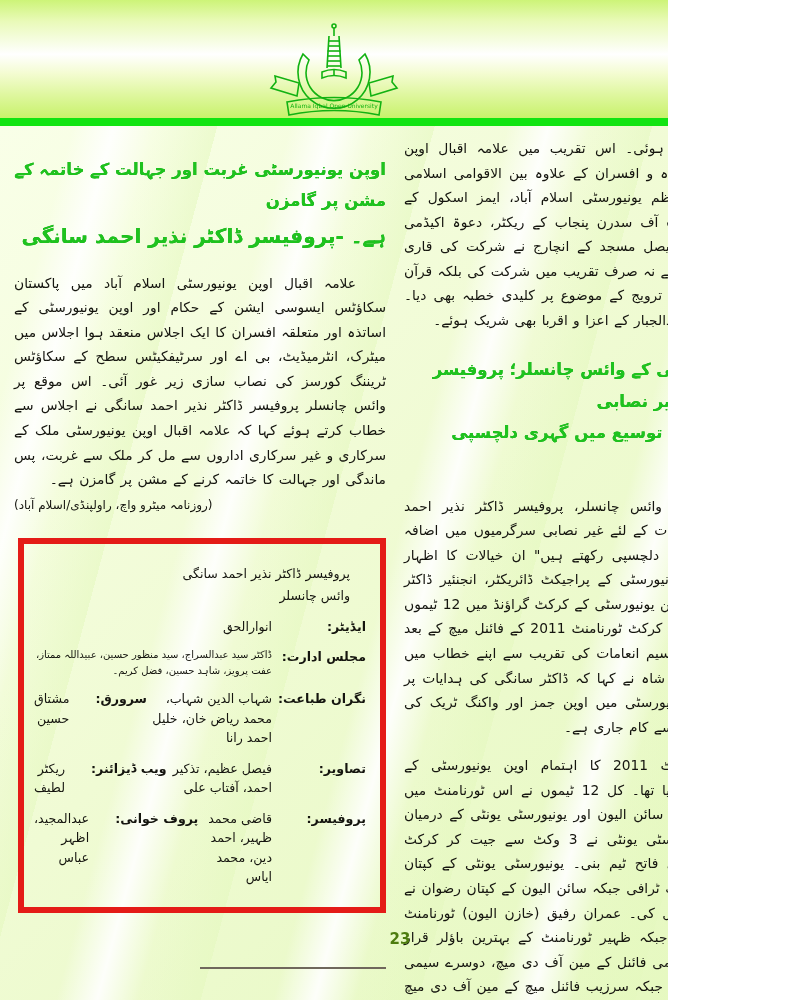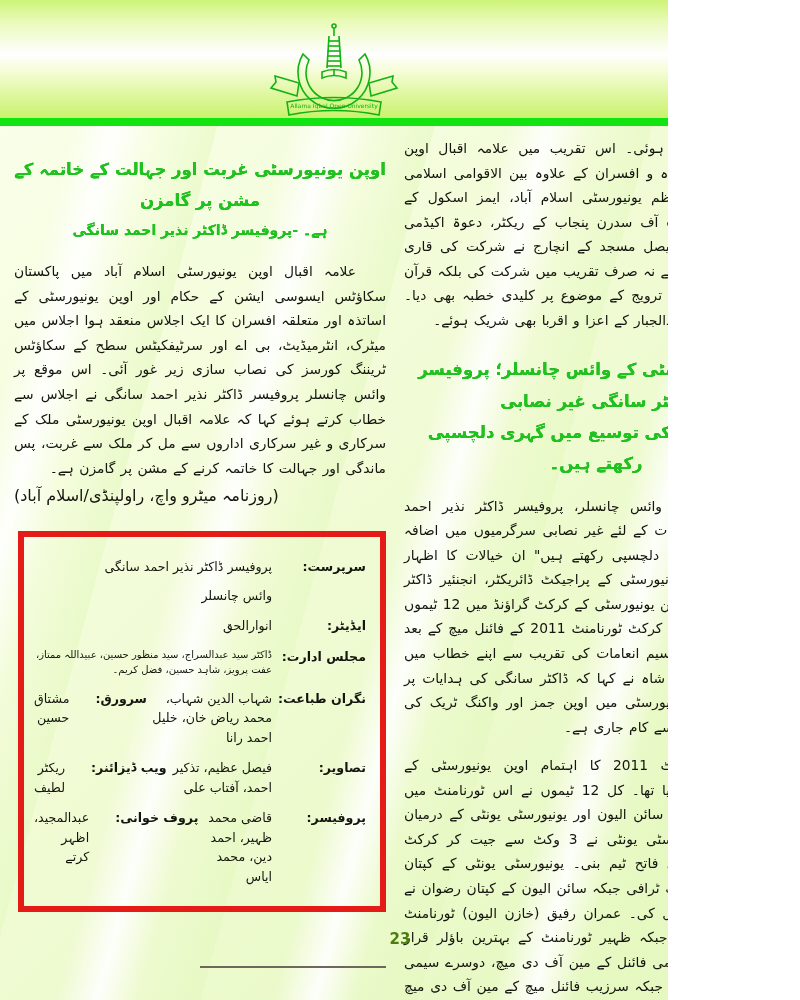--- a/index.html
+++ b/index.html
@@ -39,37 +39,37 @@
   .col-left  { width:372px; }
 
   p.body-text {
     text-align:justify; line-height:1.78; font-size:13.8px;
     word-spacing:1px;
   }
   p.indent { text-indent:30px; }
 
   .headline { text-align:center; font-weight:bold; }
   .headline .hl1 { font-size:16.5px; line-height:1.9; }
-  .headline .hl2 { font-size:14px;  line-height:1.9; }
-  .green-text { color:#1ec31e; text-shadow:0 0 0.5px #0f9b0f; }
+  .headline .hl2 { font-size:20px;  line-height:1.9; }
+  .green-text { color:#1ec31e; text-shadow:0 0 0.5px #0f9b0f;text-align:right; }
 
-  .source-line { text-align:left; font-size:16px; margin-top:6px; direction:rtl; }
+  .source-line { text-align:left; font-size:12px; margin-top:6px; direction:rtl; }
 
   
   .credits-box {
     margin-top:26px; margin-left:4px;
     border:6px solid #e41b17;
     padding:20px 14px 18px 10px;
     font-size:12.6px; line-height:1.55;
     background:transparent;
   }
   .credit-row { display:flex; direction:rtl; margin-bottom:11px; }
   .credit-label { min-width:78px; font-weight:bold; white-space:nowrap; }
   .credit-value { padding-right:16px;text-align:right; }
-  .credit-sub { margin-top:9px; }
+  .credit-sub { margin-top:3px; }
   .credit-row.split { justify-content:space-between; }
   .pair { display:flex; direction:rtl; }
   .pair .credit-label2 { font-weight:bold; white-space:nowrap;margin-left:20px; }
   .pair .credit-value2 { padding-right:6px; }
   .credit-row.editorial .credit-value { font-size:10px; }
 
   .divider-line {
     margin:54px 0 0 75px; width:186px; height:0;
     border-top:2px solid #6f675c;
   }
@@ -134,21 +134,20 @@
       <div class="col col-left">
         <div class="headline green-text" style="margin-top:18px;">
           <div class="hl1">اوپن یونیورسٹی غربت اور جہالت کے خاتمہ کے مشن پر گامزن</div>
           <div class="hl2">ہے۔ -پروفیسر ڈاکٹر نذیر احمد سانگی</div>
         </div>
         <p class="body-text indent" style="margin-top:16px;">علامہ اقبال اوپن یونیورسٹی اسلام آباد میں پاکستان سکاؤٹس ایسوسی ایشن کے حکام اور اوپن یونیورسٹی کے اساتذہ اور متعلقہ افسران کا ایک اجلاس منعقد ہوا اجلاس میں میٹرک، انٹرمیڈیٹ، بی اے اور سرٹیفکیٹس سطح کے سکاؤٹس ٹریننگ کورسز کی نصاب سازی زیر غور آئی۔ اس موقع پر وائس چانسلر پروفیسر ڈاکٹر نذیر احمد سانگی نے اجلاس سے خطاب کرتے ہوئے کہا کہ علامہ اقبال اوپن یونیورسٹی ملک کے سرکاری و غیر سرکاری اداروں سے مل کر ملک سے غربت، پس ماندگی اور جہالت کا خاتمہ کرنے کے مشن پر گامزن ہے۔</p>
         <div class="source-line">(روزنامہ میٹرو واچ، راولپنڈی/اسلام آباد)</div>
 
         <div class="credits-box">
           <div class="credit-row">
-            <span class="credit-label">سرپرست:</span>
             <span class="credit-value">
               <span>پروفیسر ڈاکٹر نذیر احمد سانگی</span>
               <span class="credit-sub" style="display:block;">وائس چانسلر</span>
             </span>
           </div>
           <div class="credit-row">
             <span class="credit-label">ایڈیٹر:</span>
             <span class="credit-value">انوارالحق</span>
           </div>
           <div class="credit-row editorial">
@@ -175,21 +174,21 @@
               <span class="credit-value2">ریکٹر لطیف</span>
             </span>
           </div>
           <div class="credit-row split" style="margin-bottom:2px;">
             <span class="pair">
               <span class="credit-label">پروفیسر:</span>
               <span class="credit-value">قاضی محمد ظہیر، احمد دین، محمد ایاس</span>
             </span>
             <span class="pair">
               <span class="credit-label2">پروف خوانی:</span>
-              <span class="credit-value2">عبدالمجید، اظہر کرتے</span>
+              <span class="credit-value2">عبدالمجید، اظہر عباس</span>
             </span>
           </div>
         </div>
 
         <div class="divider-line"></div>
       </div>
 
     </div>
   </div>
 

